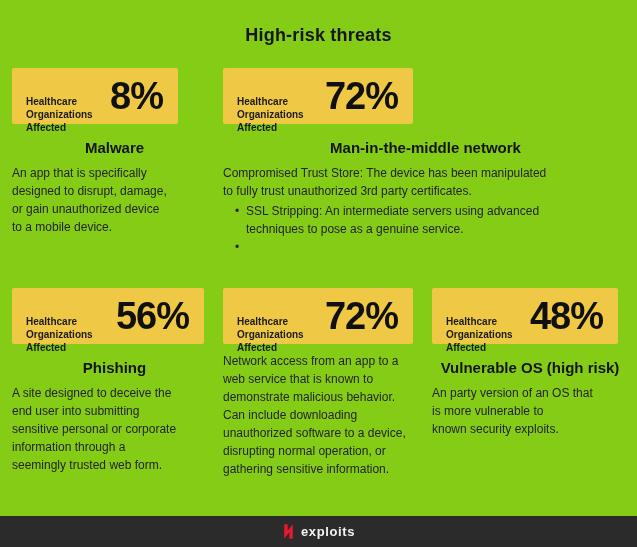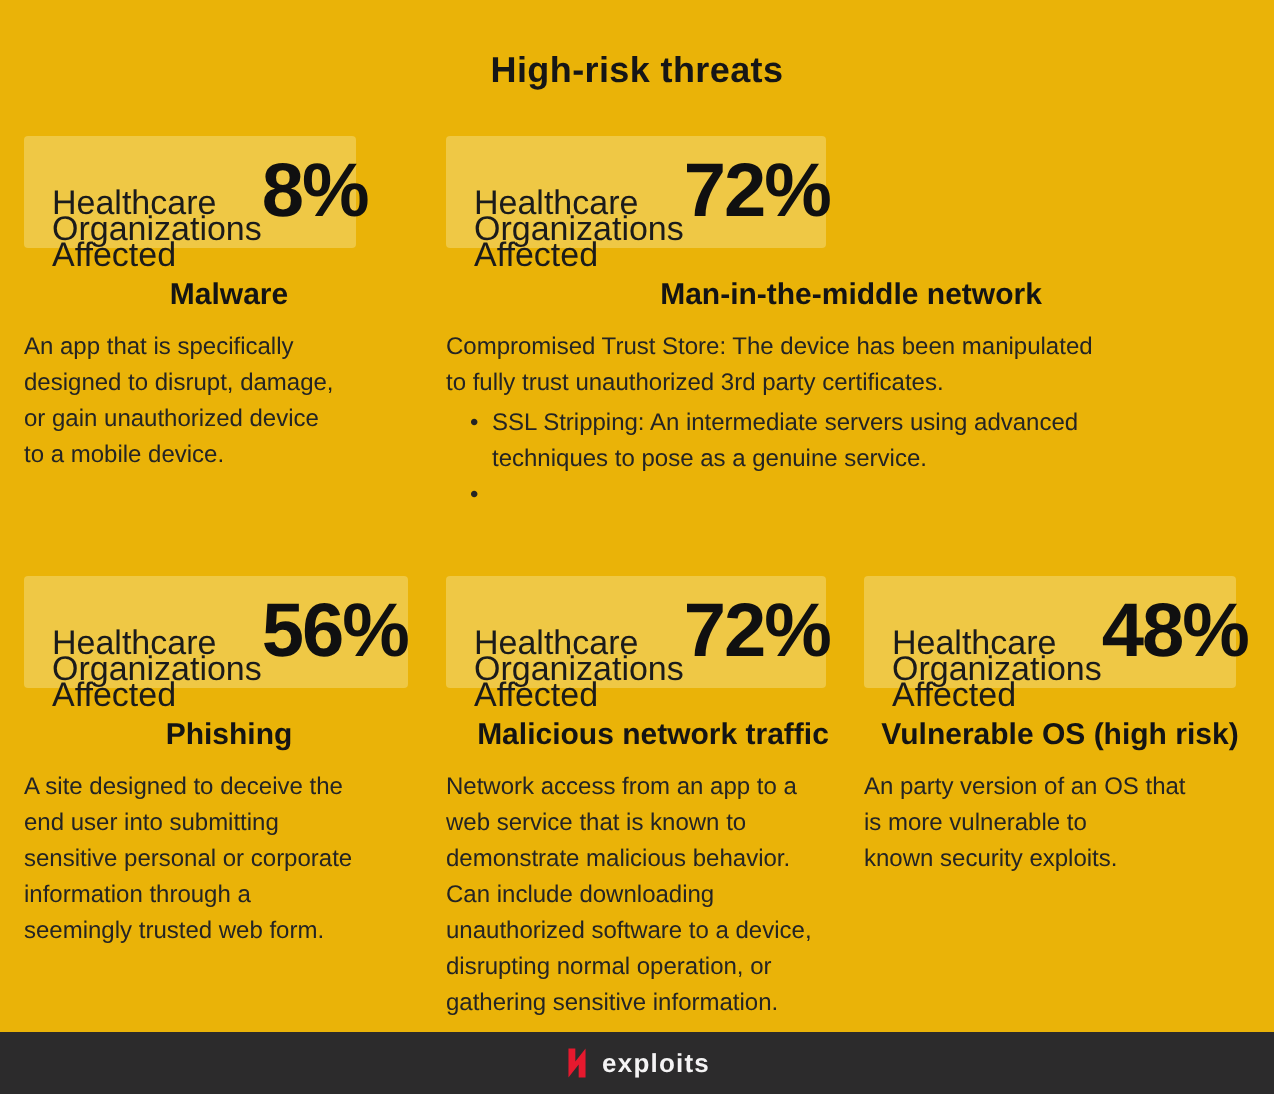--- a/index.html
+++ b/index.html
@@ -1,21 +1,21 @@
 <!DOCTYPE html>
 <html><head>
 <meta charset="utf-8">
 <style>
   * { margin: 0; padding: 0; box-sizing: border-box; }
   html, body { background: #e8e7e8; }
   .stage {
     position: relative;
     width: 637px;
     height: 547px;
-    background: #eab308;
+    background: #84cc16;
     font-family: "Liberation Sans", "DejaVu Sans", sans-serif;
     color: #1d1d1d;
     overflow: hidden;
   }
   .page-title {
     position: absolute;
     top: 25px;
     left: 0;
     width: 100%;
     text-align: center;
@@ -28,22 +28,22 @@
   .badge {
     background: #efc845;
     height: 56px;
     border-radius: 2px;
     display: flex;
     align-items: center;
     justify-content: space-between;
     padding: 0 15px 0 14px;
   }
   .badge-label {
-    font-size: 17px;
-    font-weight: 400;
+    font-size: 10px;
+    font-weight: 700;
     line-height: 13px;
     color: #1b1b1b;
     margin-top: 36px;
   }
   .badge-percent {
     font-size: 38px;
     font-weight: 700;
     letter-spacing: -1px;
     color: #101010;
     white-space: nowrap;
@@ -177,21 +177,20 @@
 
   <div class="card card-traffic">
     <div class="badge">
       <div class="badge-label">
         <div>Healthcare</div>
         <div>Organizations</div>
         <div>Affected</div>
       </div>
       <div class="badge-percent">72%</div>
     </div>
-    <div class="card-title">Malicious network traffic</div>
     <div class="card-desc">Network access from an app to a
 web service that is known to
 demonstrate malicious behavior.
 Can include downloading
 unauthorized software to a device,
 disrupting normal operation, or
 gathering sensitive information.</div>
   </div>
 
   <div class="card card-vuln-os">

